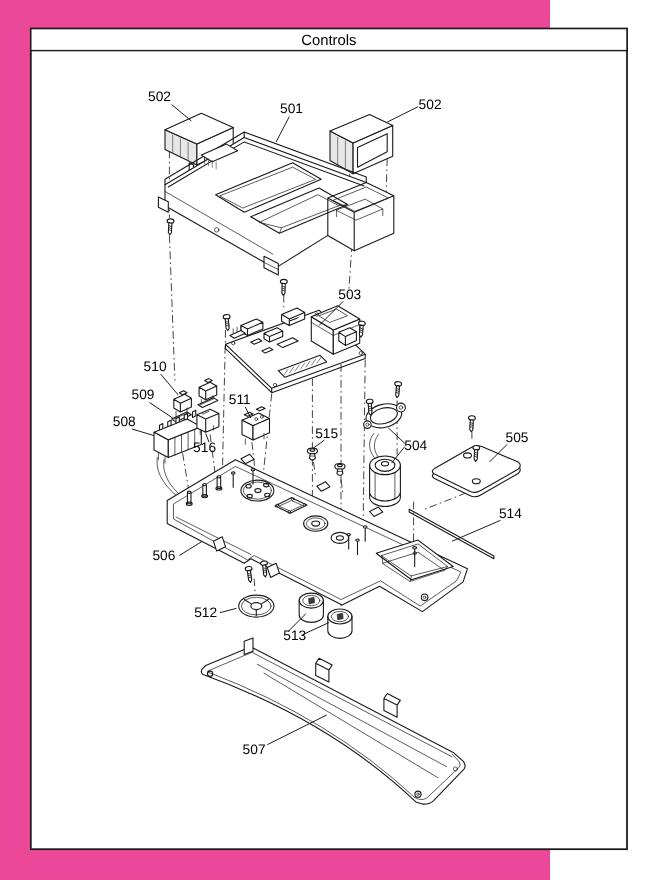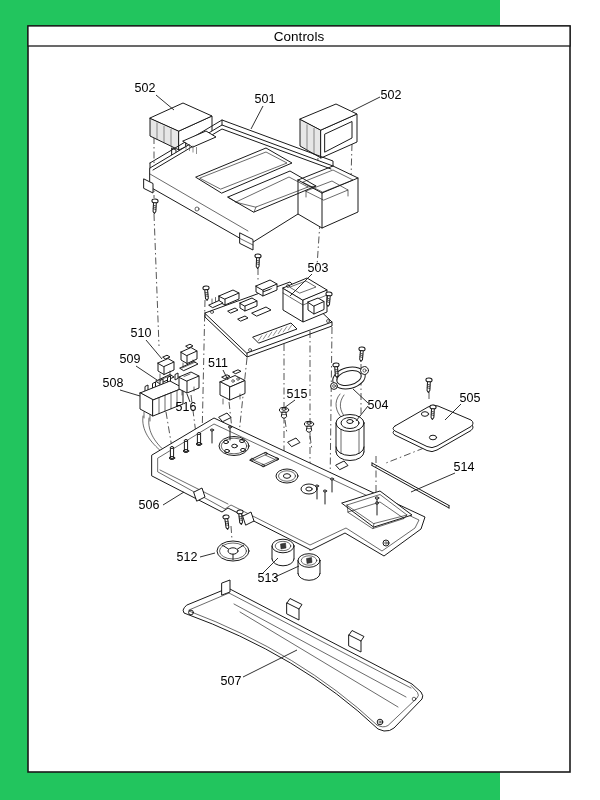--- a/index.html
+++ b/index.html
@@ -1,16 +1,16 @@
 <!DOCTYPE html>
 <html><head>
 <meta charset="utf-8">
 <style>
   html,body{margin:0;padding:0;background:#fff;}
-  .page{position:relative;width:500px;height:800px;background:#22c55e;font-family:"Liberation Sans",sans-serif;}
+  .page{position:relative;width:500px;height:800px;background:#ec4899;font-family:"Liberation Sans",sans-serif;}
   svg{display:block;}
   .ln{fill:none;stroke:#1a1a1a;stroke-width:1;stroke-linejoin:round;stroke-linecap:round;}
   .fw{fill:#ffffff;stroke:#1a1a1a;stroke-width:1;stroke-linejoin:round;stroke-linecap:round;}
   .fg{fill:#e7e7e7;stroke:#1a1a1a;stroke-width:1;stroke-linejoin:round;}
   .thin{stroke-width:.65;}
   .dd{fill:none;stroke:#2a2a2a;stroke-width:.8;stroke-dasharray:7 3 1.5 3;}
   .ldr{fill:none;stroke:#1a1a1a;stroke-width:.9;}
   .callout{font-size:12.5px;fill:#000;text-anchor:middle;}
   .title-text{font-size:13.5px;fill:#000;text-anchor:middle;}
   .hatch{stroke:#444;stroke-width:.6;fill:none;}

